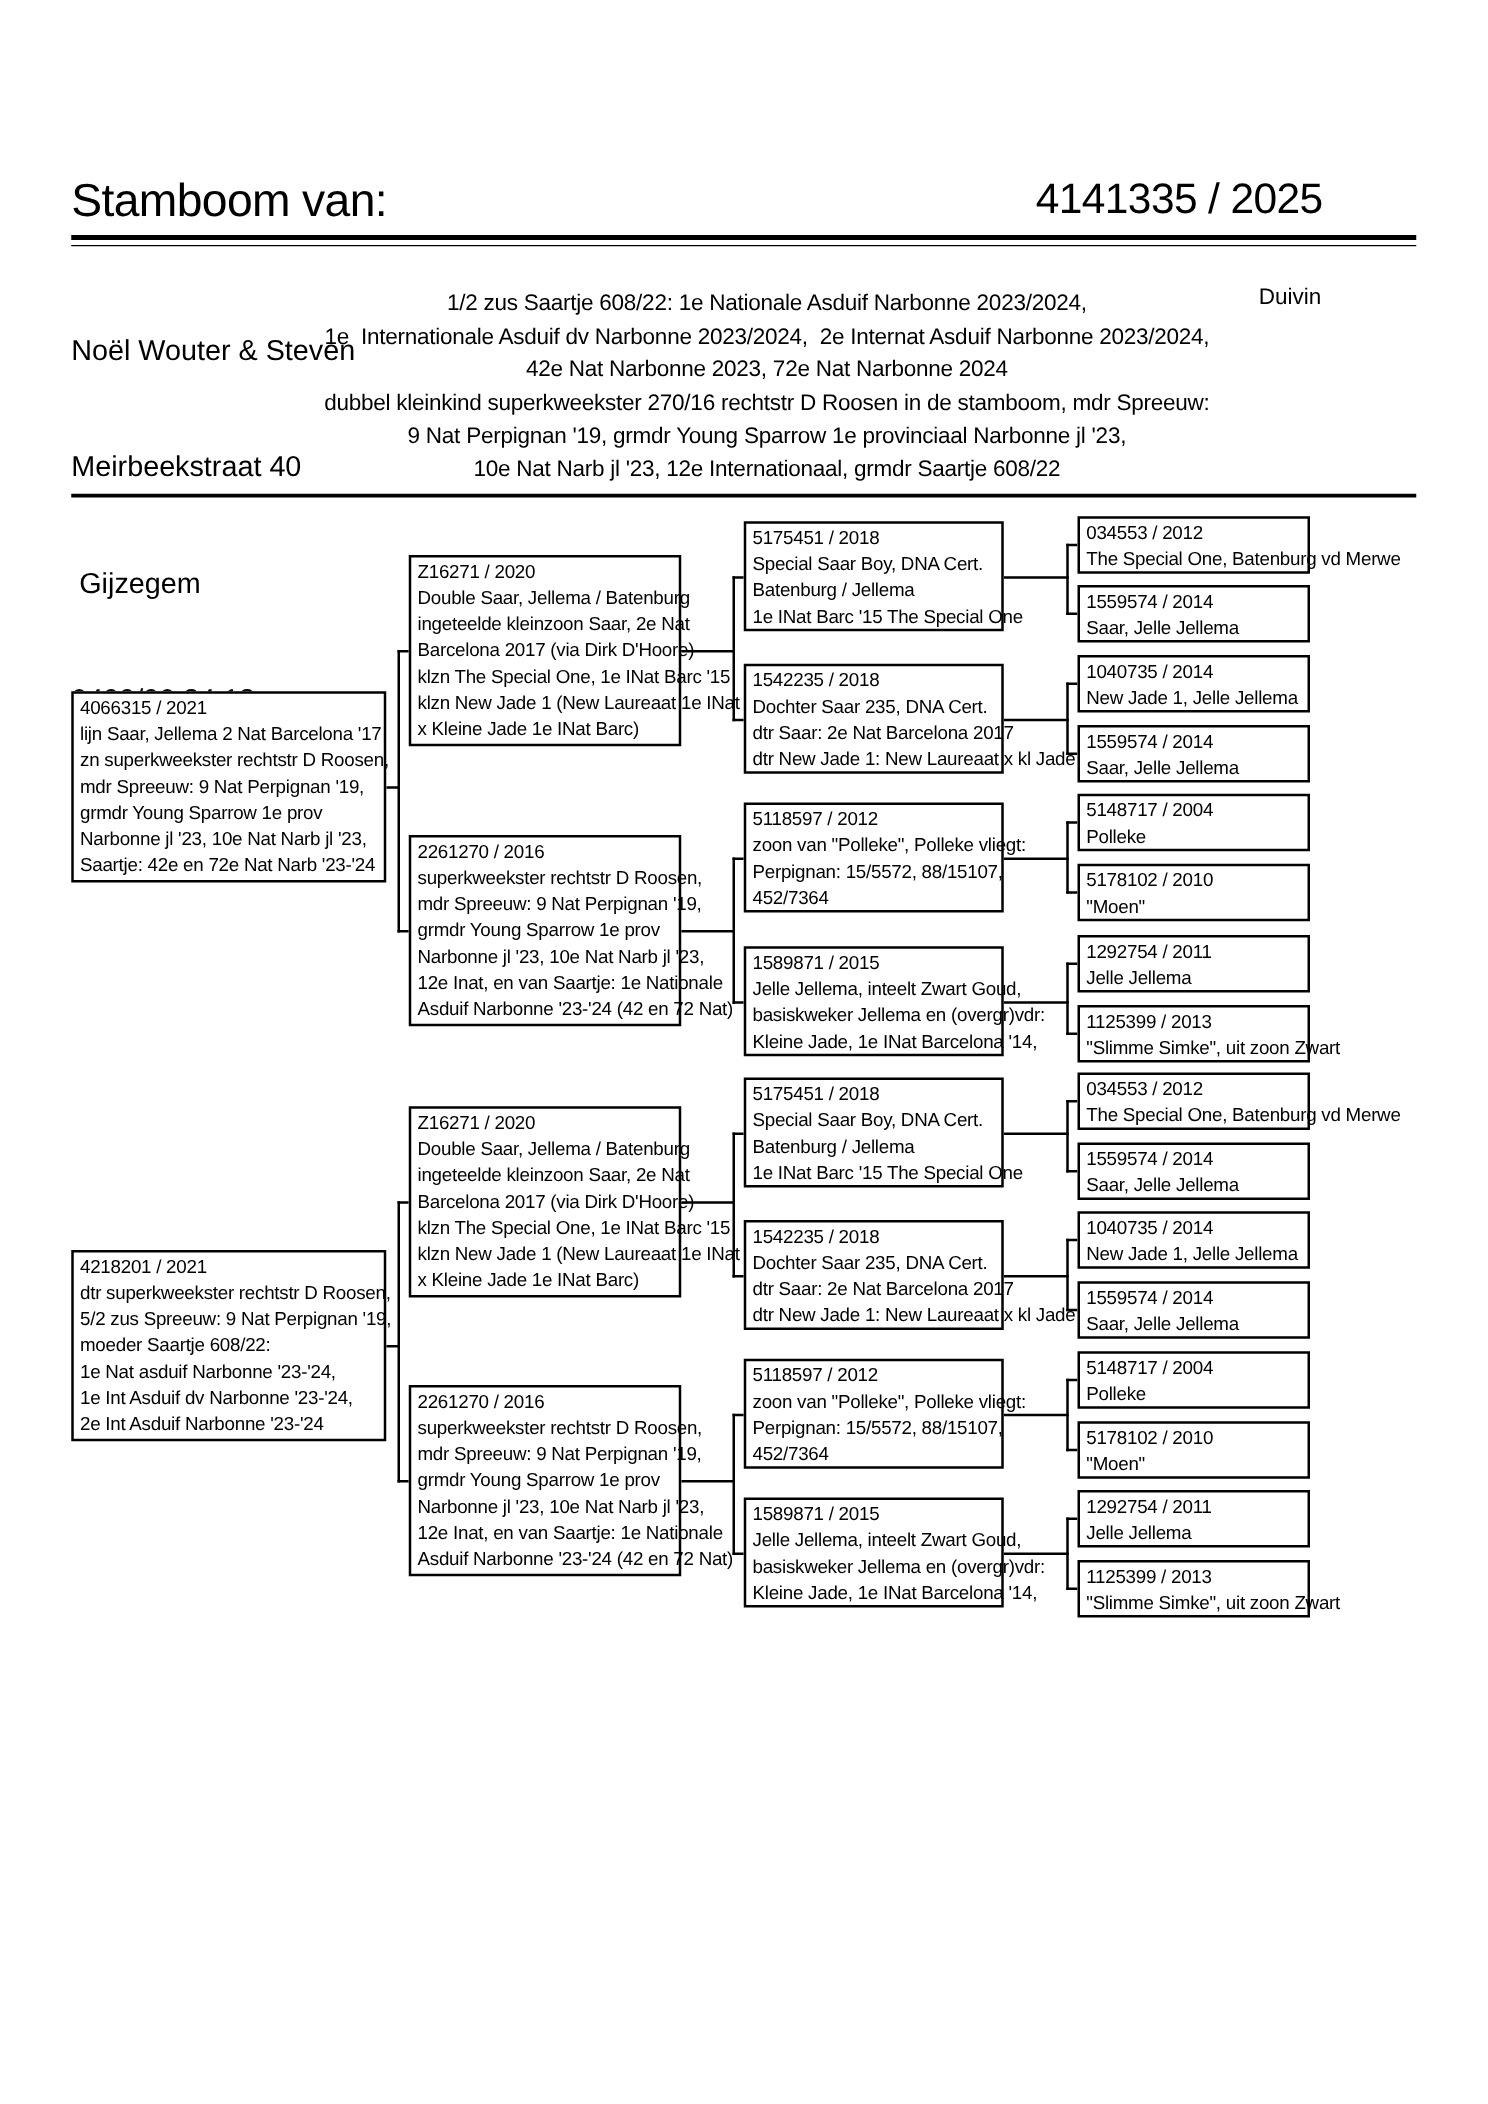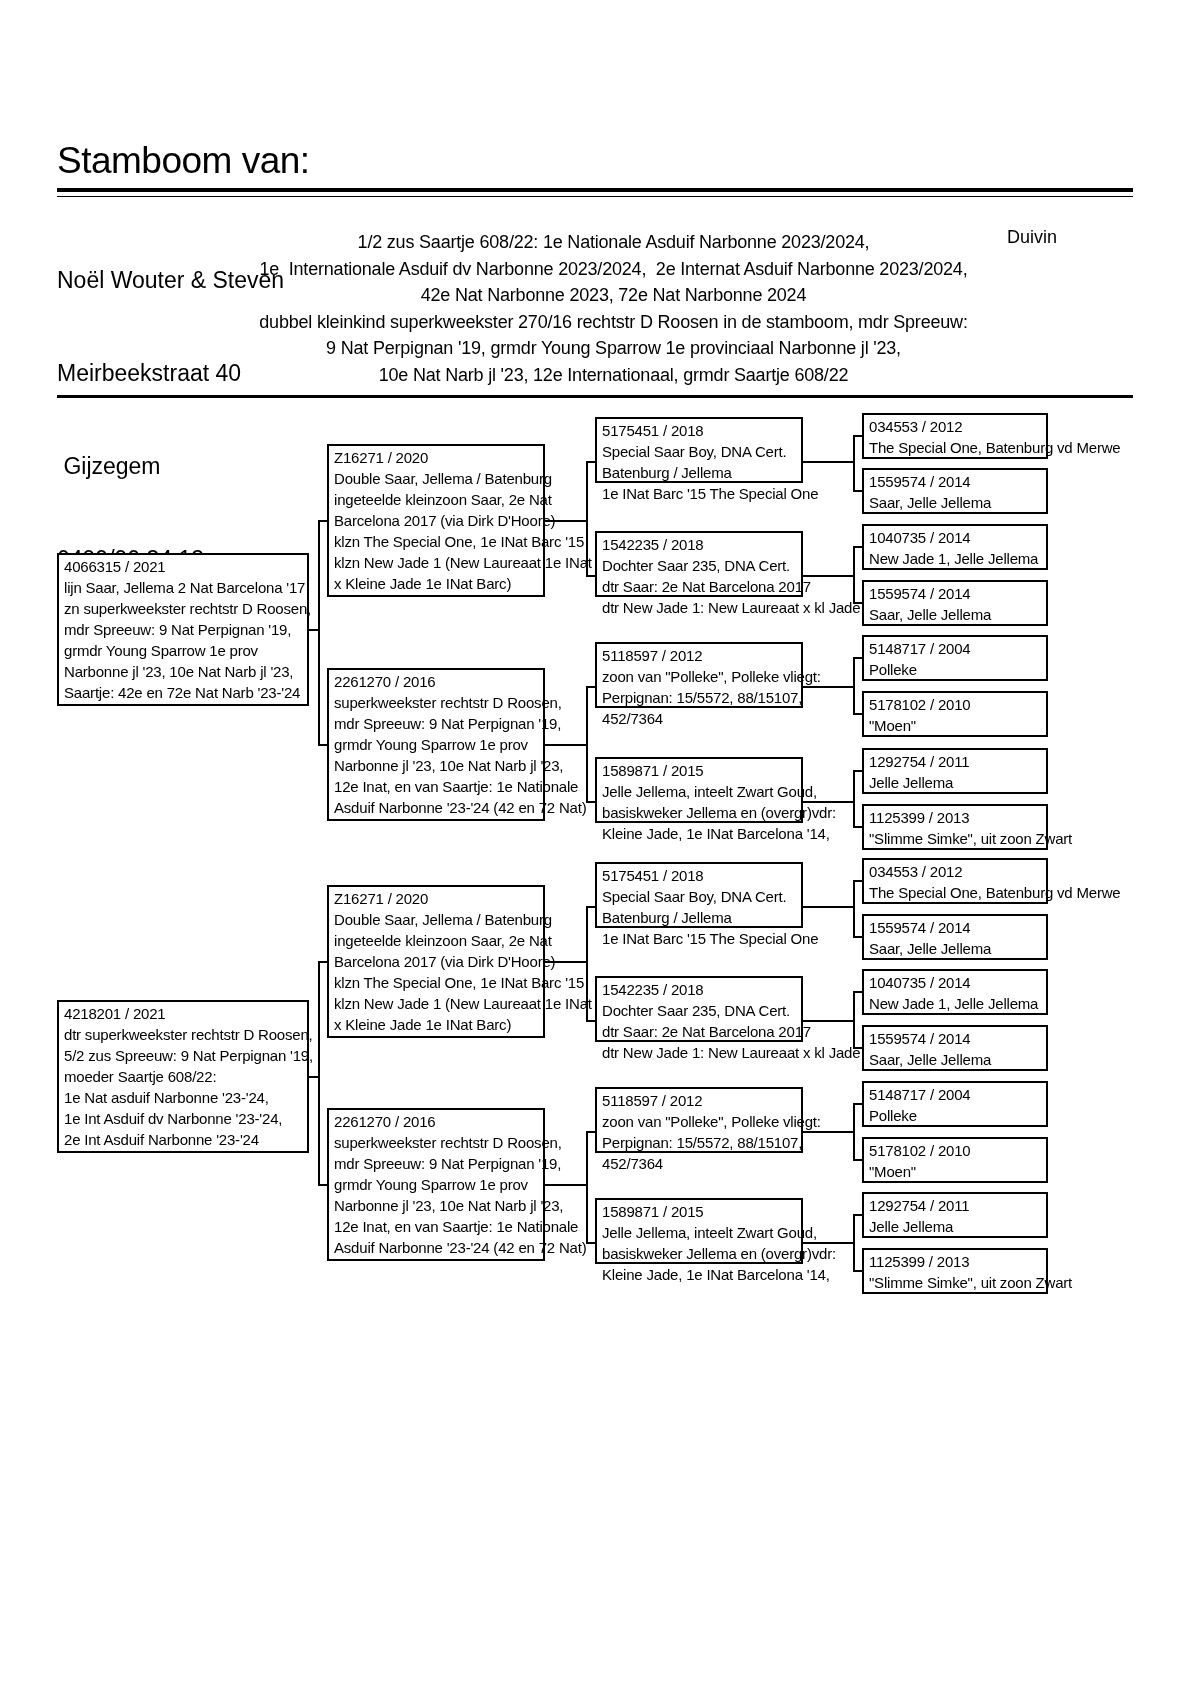--- a/index.html
+++ b/index.html
@@ -28,29 +28,30 @@
     padding:1px 0 0 5px;box-sizing:border-box;overflow:visible;z-index:2;
   }
   .pbox .ring,.pbox .desc{white-space:pre;}
   .cline{position:absolute;background:#000;z-index:1;}
   
   .c1{left:57px;width:252px;}
   .c2{left:327px;width:218px;}
   .c3{left:595px;width:208px;}
   .c4{left:862px;width:186px;}
   .h7{height:153px;}
-  .h4{height:66px;}
+  .h4{height:88px;}
   .h2{height:46px;}
 </style>
 </head>
 <body>
 
 <div id="page">
 
   <div id="title" class="abs">Stamboom van:</div>
+  <div id="hdr-ring" class="abs">4141335 / 2025</div>
   <div id="rule-top" class="abs"></div>
   <div id="rule-top2" class="abs"></div>
 
   <div id="owner" class="abs">
     <div>Noël Wouter &amp; Steven</div>
     <div>Meirbeekstraat 40</div>
     <div> Gijzegem</div>
     <div>0499/90.34.13</div>
     <div>steven.noël@telenet.be</div>
   </div>

